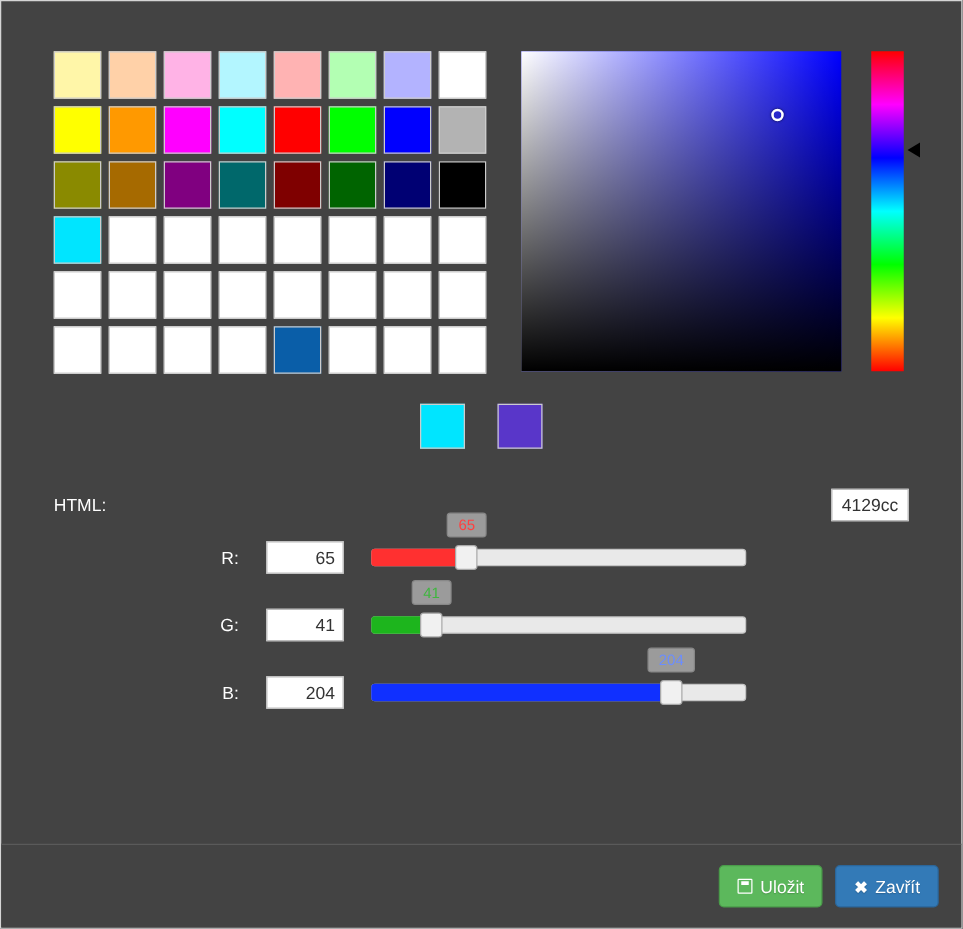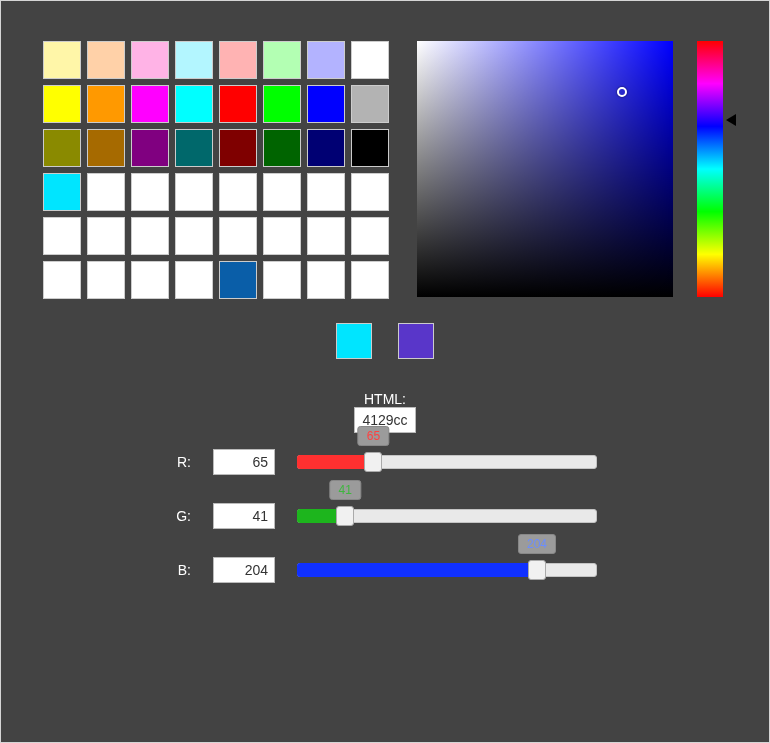--- a/index.html
+++ b/index.html
@@ -107,26 +107,25 @@
   gap: 26px;
   margin-top: 24px;
 }
 .pair .big-swatch {
   width: 36px;
   height: 36px;
   border: 1px solid #ccc;
 }
 .html-row {
   display: flex;
-  justify-content: flex-start;
+  justify-content: space-between;
   align-items: center;
   gap: 0;
   margin-top: 32px;
   font-size: 14px;
-  flex-direction: column;
 }
 .html-row input {
   width: 62px;
   padding: 4px 6px;
   border: 1px solid #bbb;
   background: #fff;
   color: #333;
   text-align: center;
   font-size: 14px;
 }
@@ -360,13 +359,23 @@
           <div class="slider-wrap">
             <div class="slider-track"></div>
             <div class="slider-fill" style="width:80%;background:#1030ff;"></div>
             <div class="slider-thumb" style="left:80%;"></div>
             <div class="slider-badge blue" style="left:80%;">204</div>
           </div>
         </div>
       </div>
   </div>
 
+  <div class="footer">
+    <div class="btn btn-green">
+      <span class="icon-save"></span>
+      <span>Uložit</span>
+    </div>
+    <div class="btn btn-blue">
+      <span class="icon-close">✖</span>
+      <span>Zavřít</span>
+    </div>
+  </div>
 </div>
 
 </body></html>

